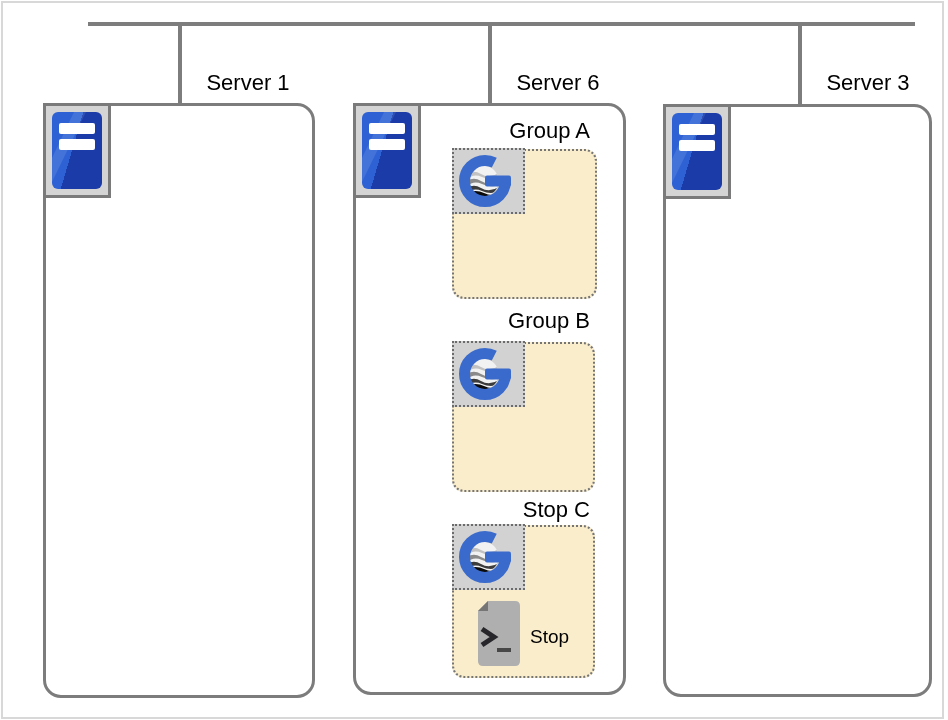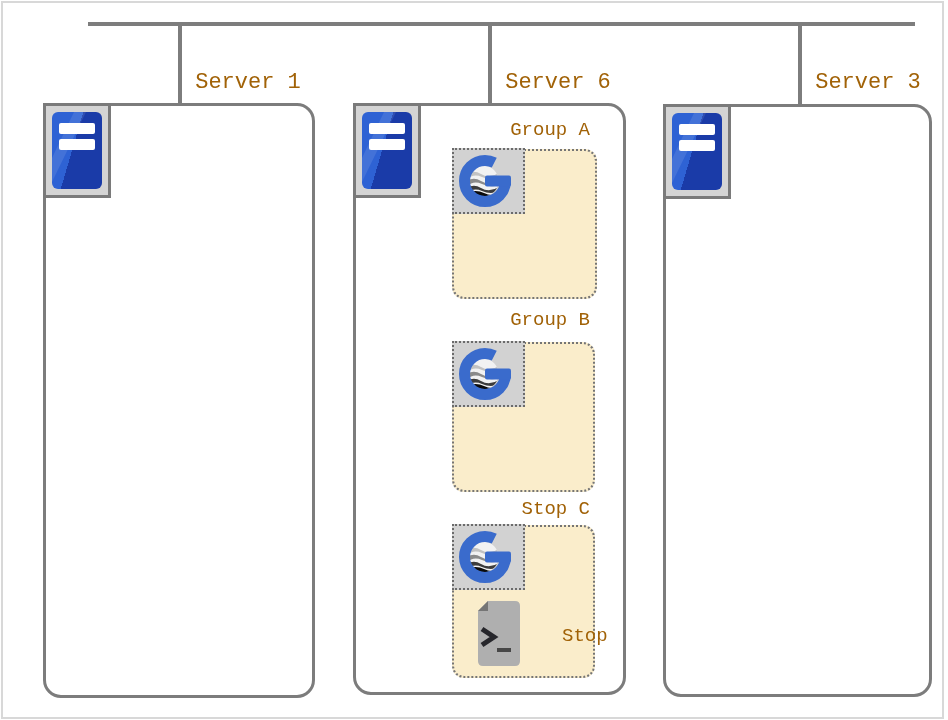--- a/index.html
+++ b/index.html
@@ -1,18 +1,18 @@
 <!DOCTYPE html>
 <html><head>
 <meta charset="utf-8">
 <style>
   html,body{margin:0;padding:0;background:#fff;}
   #canvas{
     position:relative;width:948px;height:720px;overflow:hidden;background:#fff;
-    font-family:Liberation Mono, monospace;color:#a16207;
+    font-family:Liberation Sans, sans-serif;color:#000000;
   }
   .frame{position:absolute;left:1px;top:1px;right:4px;bottom:1px;border:2px solid #D8D8D8;}
   
   .bus{position:absolute;left:88px;top:22px;width:827px;height:4px;background:#7D7D7D;}
   .drop{position:absolute;top:24px;width:4px;height:80px;background:#7D7D7D;}
   .drop.d1{left:178px}.drop.d2{left:488px}.drop.d3{left:798px}
   
   .server-box{position:absolute;box-sizing:border-box;background:#fff;border:3px solid #7C7C7C;border-radius:18px;}
   .server-box.s1{left:43px;top:103px;width:272px;height:595px;}
   .server-box.s2{left:353px;top:103px;width:273px;height:592px;}
@@ -21,30 +21,30 @@
   .server-label.l1{left:178px}.server-label.l2{left:488px}.server-label.l3{left:798px}
   
   .tower-tile{position:absolute;box-sizing:border-box;width:68px;height:95px;background:#D4D4D4;border:3px solid #7A7A7A;z-index:5;}
   .tower-tile.t1{left:43px;top:103px}.tower-tile.t2{left:353px;top:103px}.tower-tile.t3{left:663px;top:104px}
   .tower-tile svg{display:block;width:100%;height:100%;}
   
   .group-box{position:absolute;box-sizing:border-box;left:452px;width:145px;background:#FAEDCB;border:2px dotted #757575;border-radius:12px;}
   .group-box.ga{top:149px;height:150px;}
   .group-box.gb{top:342px;height:150px;width:143px;}
   .group-box.gc{top:525px;height:153px;width:143px;}
-  .group-label{position:absolute;left:412px;width:178px;text-align:right;font-size:19px;line-height:23px;white-space:nowrap;}
+  .group-label{position:absolute;left:412px;width:178px;text-align:right;font-size:22px;line-height:23px;white-space:nowrap;}
   .group-label.la{top:119px}.group-label.lb{top:309px}.group-label.lc{top:498px}
   
   .agent-tile{position:absolute;box-sizing:border-box;left:452px;width:73px;height:66px;background:#D2D2D2;border:2px dotted #6B6B6B;z-index:6;}
   .agent-tile.a1{top:148px}.agent-tile.a2{top:341px}.agent-tile.a3{top:524px}
   .agent-tile svg{display:block;width:100%;height:100%;}
   
   .script-icon{position:absolute;left:474px;top:601px;width:46px;height:65px;z-index:6;}
   .script-icon svg{display:block;width:100%;height:100%;}
-  .task-label{position:absolute;left:530px;top:625px;font-size:19px;line-height:23px;white-space:nowrap;margin-left:32px;}
+  .task-label{position:absolute;left:530px;top:625px;font-size:19px;line-height:23px;white-space:nowrap;}
 </style>
 </head>
 <body>
 
 <div id="canvas">
 
   <svg width="0" height="0" style="position:absolute" aria-hidden="true">
     <defs>
       <linearGradient id="towerGrad" x1="0" y1="0" x2="1" y2="0.45">
         <stop offset="0.52" stop-color="#2E62D4"></stop>

